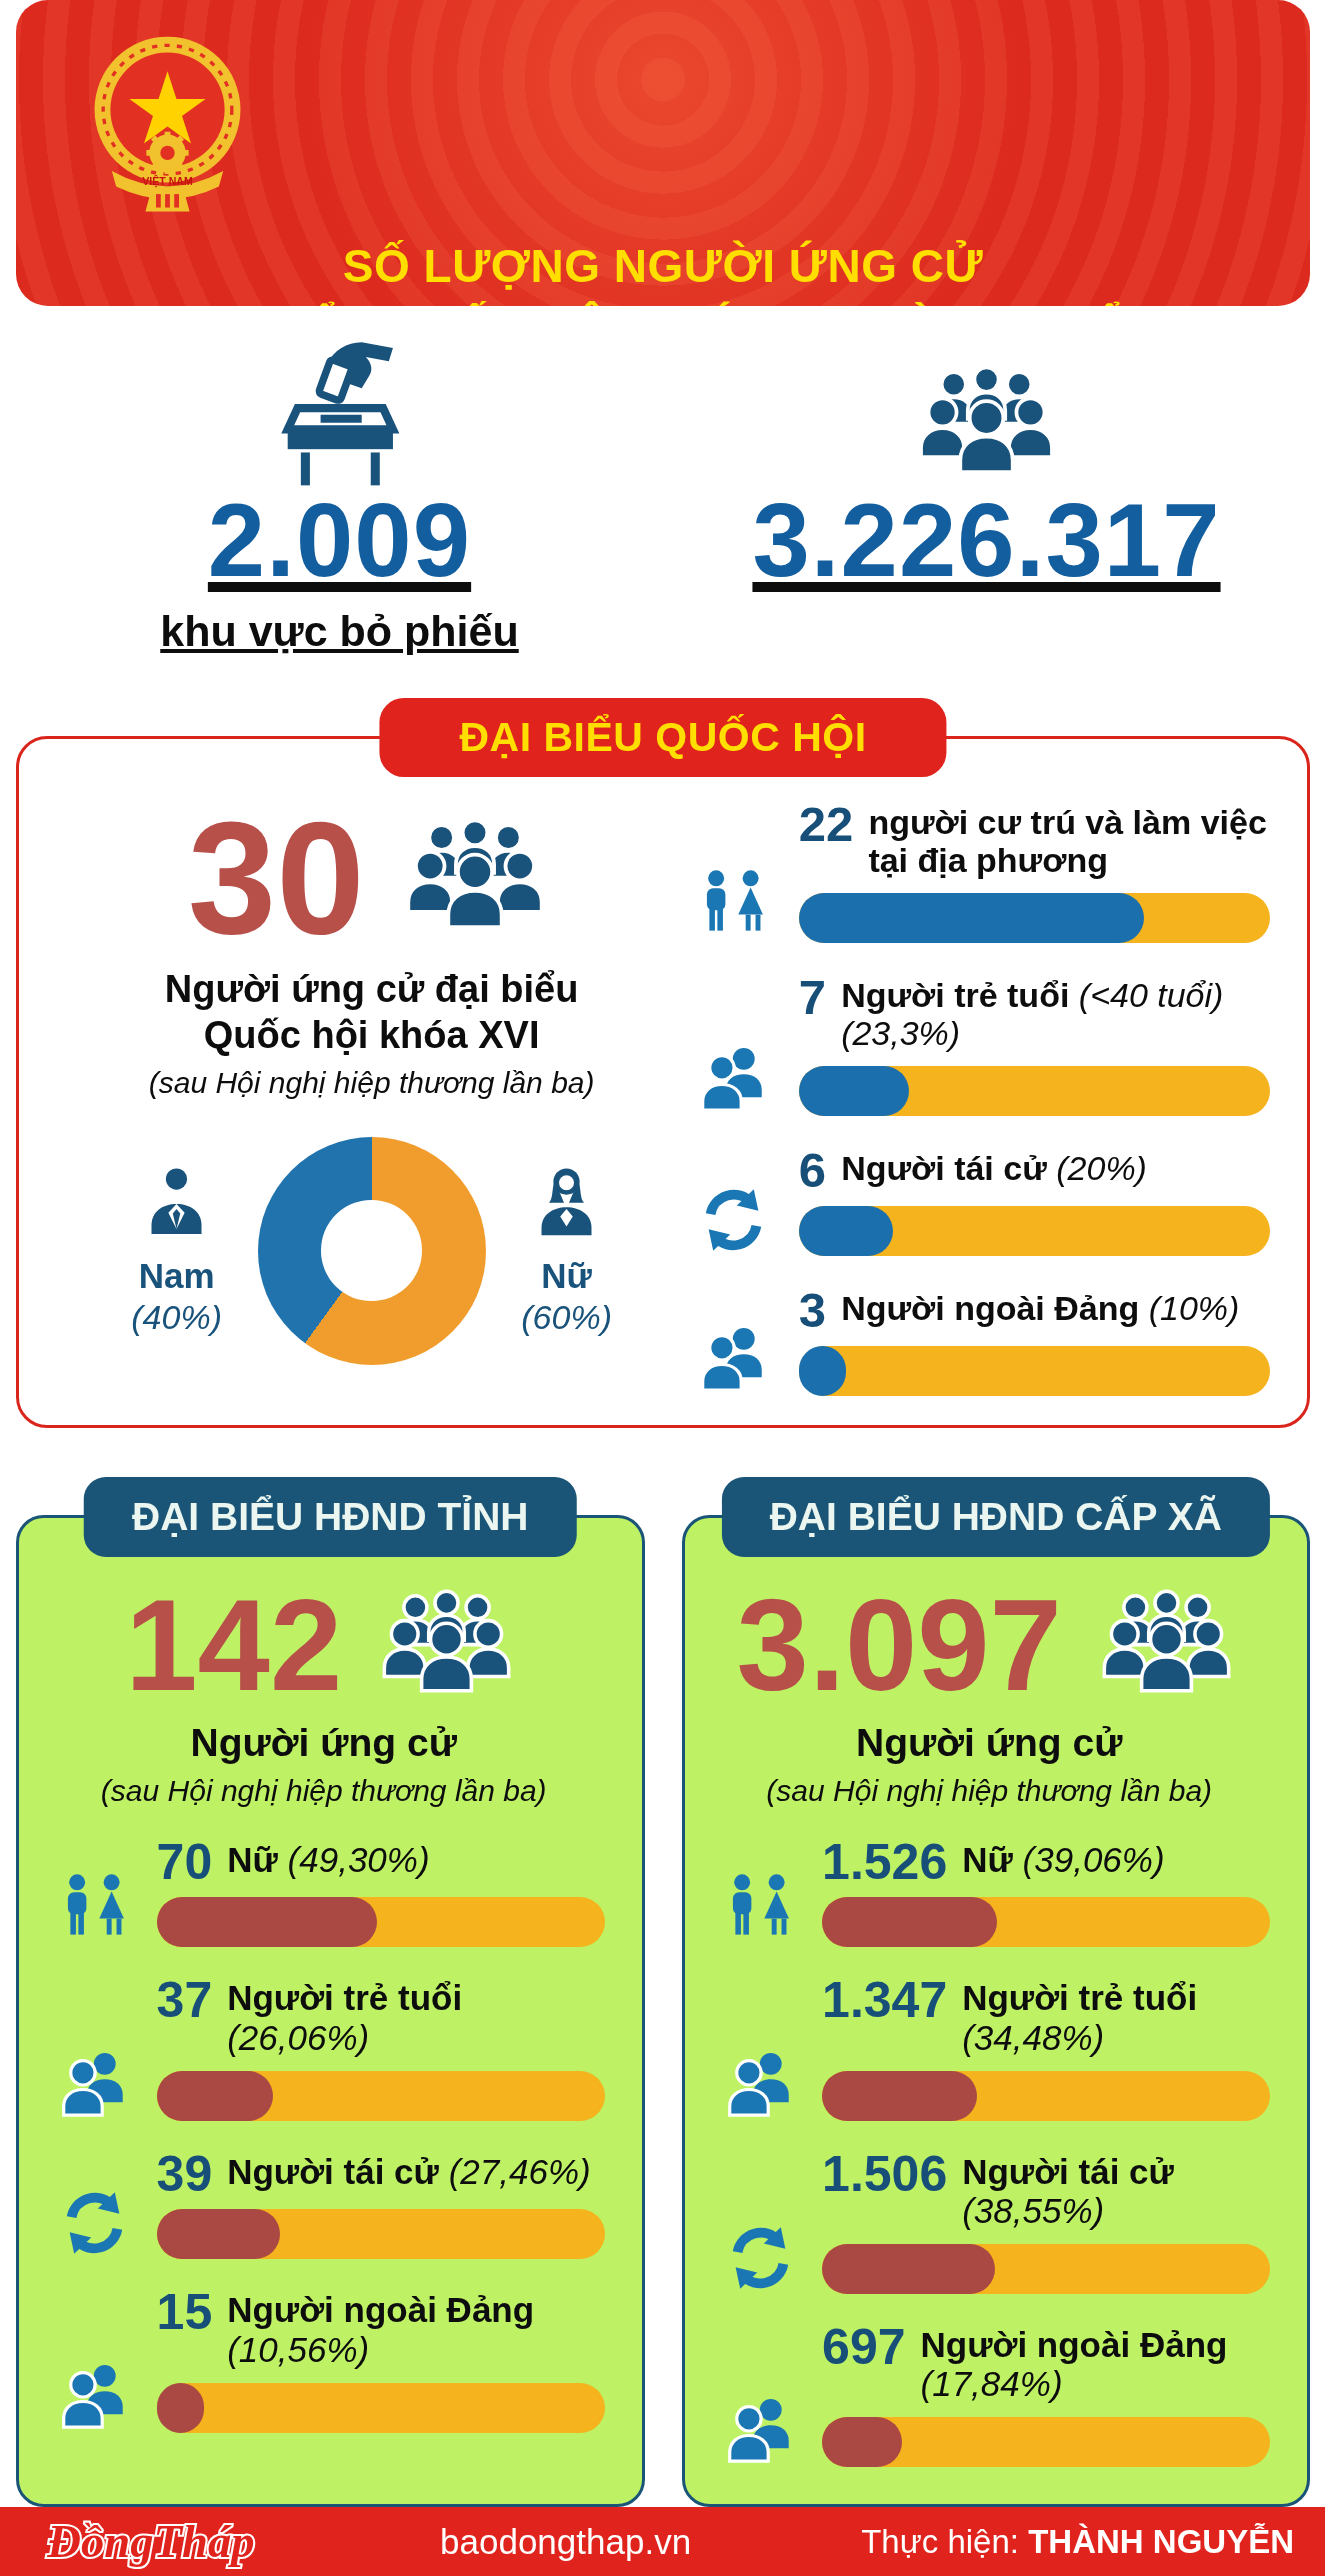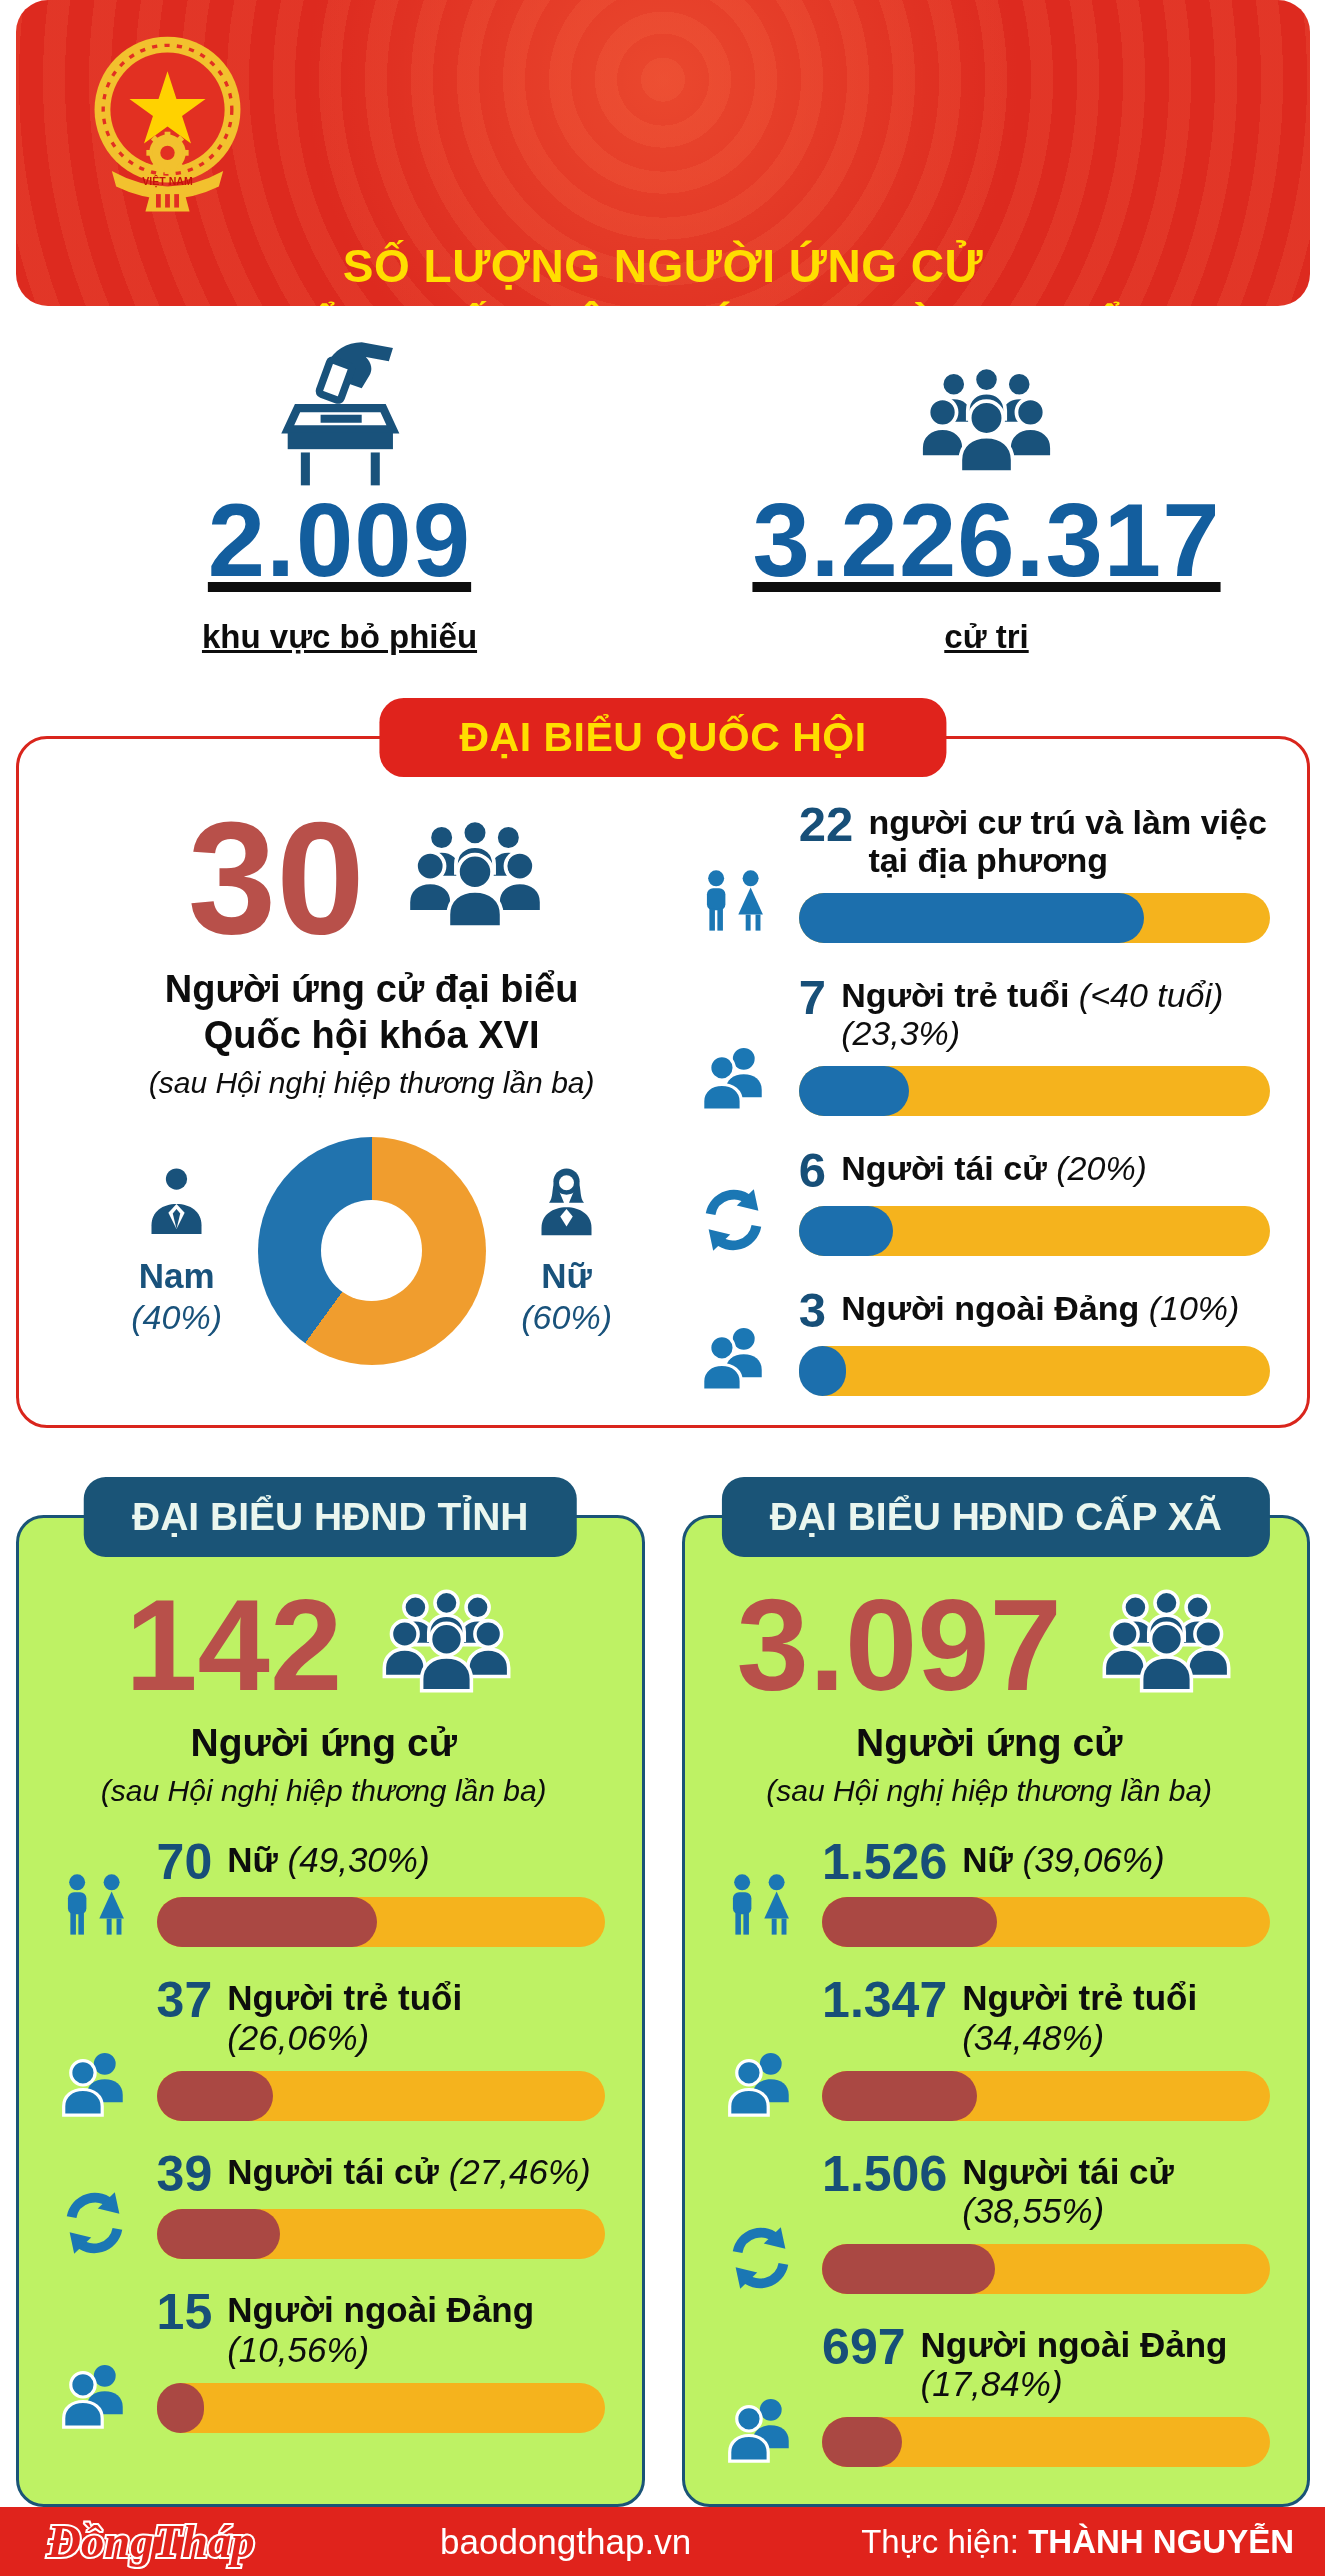--- a/index.html
+++ b/index.html
@@ -21,21 +21,21 @@
       #dd2a1f;
   }
   .emblem{ width:175px; height:192px; }
   .header-title{ margin-top:15px; color:#ffde00; font-weight:bold; font-size:46px; line-height:1.32; letter-spacing:0.5px; }
 
   
   .stats{ display:flex; margin-top:22px;text-decoration:underline; }
   .stat{ flex:1; text-align:center; }
   .stat .icon-box{ height:159px; display:flex; align-items:flex-end; justify-content:center; }
   .stat-number{ font-size:103px; font-weight:bold; color:#135e9e; line-height:1.05; letter-spacing:1.1px; }
-  .stat-label{ font-size:33px; font-weight:bold; margin-top:23px; }
+  .stat-label{ font-size:43px; font-weight:bold; margin-top:12px; }
   .navy{ color:#19527b; }
   .blue{ color:#1b77b4; }
 
   
   .section{ position:relative; margin-top:80px; }
   .pill{
     position:absolute; top:-38px; left:50%; transform:translateX(-50%);
     background:#e0231c; color:#ffde00; font-weight:bold; font-size:41px;
     padding:16px 80px; border-radius:24.4px; white-space:nowrap; z-index:2;
     letter-spacing:0.5px;
@@ -171,21 +171,20 @@
           <circle cx="38" cy="52" r="15"></circle>
             <path d="M15 100 v-10 c0-13 10-21 23-21 s23 8 23 21 v10 z"></path>
           <circle cx="132" cy="52" r="15"></circle>
             <path d="M109 100 v-10 c0-13 10-21 23-21 s23 8 23 21 v10 z"></path>
           <circle cx="85" cy="58" r="18"></circle>
             <path d="M57 116 v-13 c0-16 12-25 28-25 s28 9 28 25 v13 z"></path>
         </g>
       </svg>
     </div>
     <div class="stat-number">3.226.317</div>
-    <div class="stat-label">cử tri</div>
   </div>
 </section>
 
 <section class="section side-pad">
   <div class="pill">ĐẠI BIỂU QUỐC HỘI</div>
   <div class="panel">
     <div class="qh-grid">
       <div class="qh-left">
         <div class="count-row">
           <div class="count-big">30</div>

